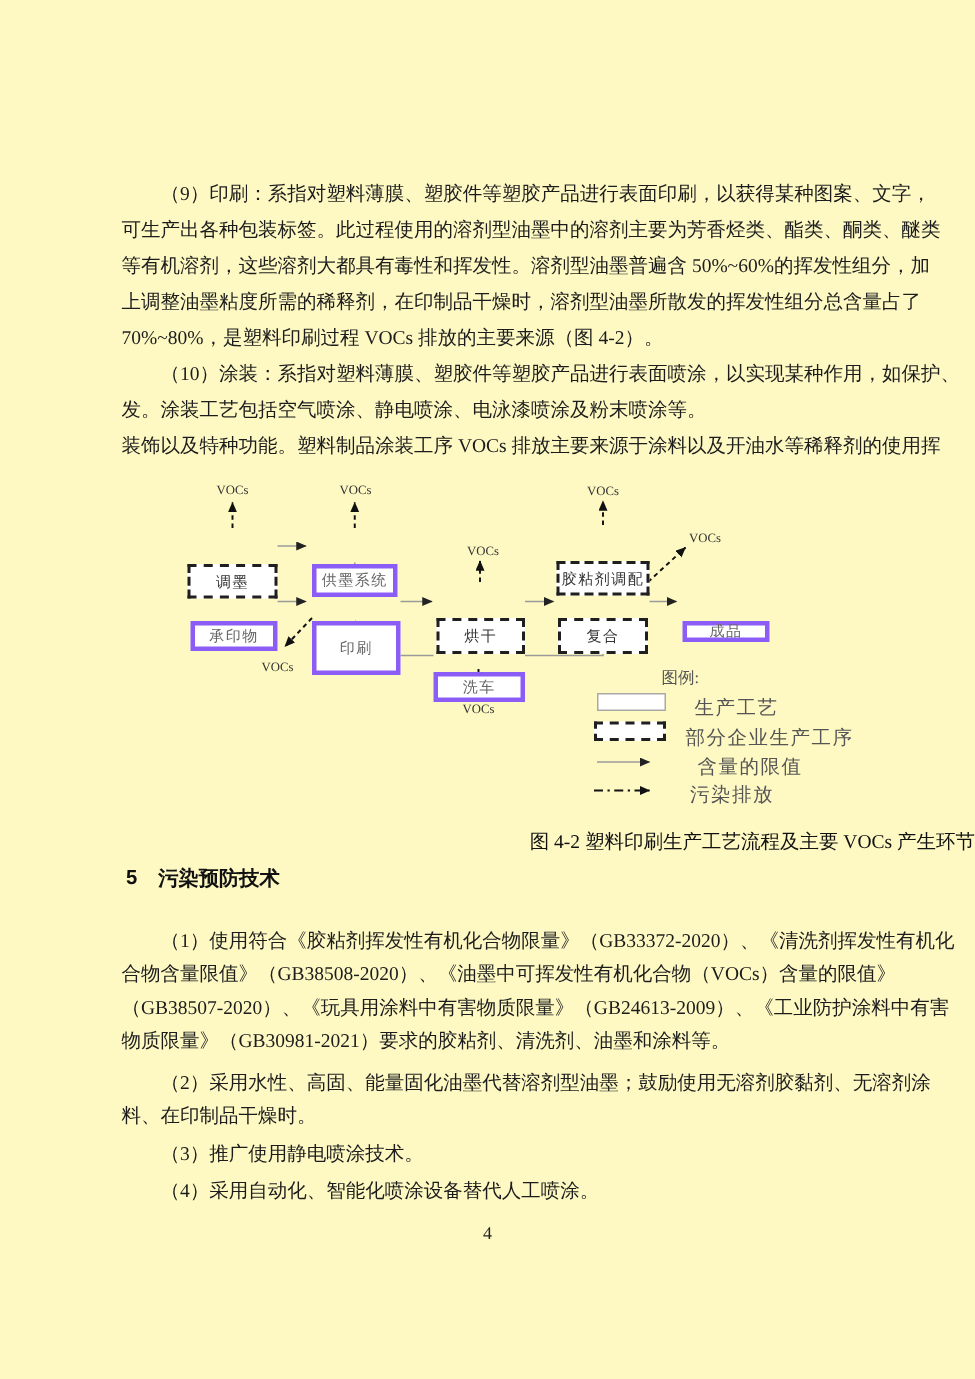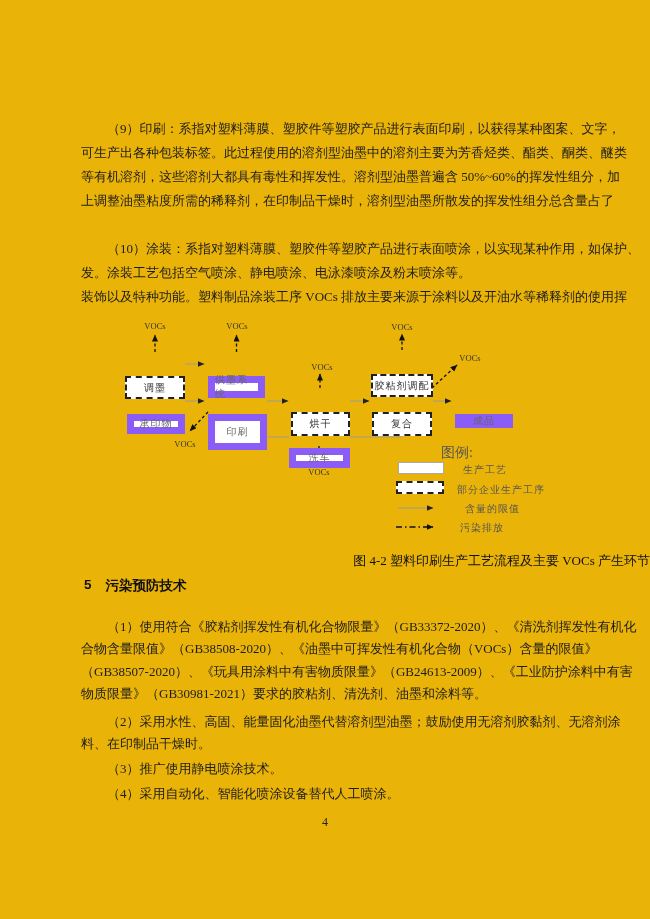--- a/index.html
+++ b/index.html
@@ -1,18 +1,18 @@
 <!DOCTYPE html>
 <html><head>
 <meta charset="utf-8">
 <style>
   html,body{margin:0;padding:0;background:#e8e8e8;}
   .page{
     position:relative;width:650px;height:919px;margin:0 auto;
-    background:#eab308;overflow:hidden;
+    background:#fef9c3;overflow:hidden;
     font-family:"Liberation Serif","DejaVu Serif",serif;
     color:#1c1c1c;
     text-decoration:underline;
   }
   
   .para{position:absolute;left:81px;width:487px;font-size:13px;}
   .para .line{
     height:var(--lh);line-height:var(--lh);
     text-align:justify;text-align-last:justify;
     white-space:nowrap;overflow:visible;
@@ -34,44 +34,45 @@
   }
   
   .figure{position:absolute;left:0;top:318px;width:650px;height:235px;}
   .figure svg{position:absolute;left:0;top:0;}
   .node{
     position:absolute;display:flex;align-items:center;justify-content:center;
     font-size:10px;letter-spacing:1px;background:#fff;box-sizing:border-box;
     font-family:"Liberation Serif","DejaVu Serif",serif;
     margin-top:23px;
   }
-  .node.solid{border:7px solid #8b5cf6;color:#666;}
+  .node.solid{border:3px solid #8b5cf6;color:#666;}
   .node.dashed{border:2px dashed #1f1f1f;color:#333;}
   .voc{
     position:absolute;transform:translateX(-50%);
     font-size:8.5px;color:#333;letter-spacing:0px;white-space:nowrap;
     font-family:"Liberation Serif","DejaVu Serif",serif;
   }
-  .legend-title{position:absolute;font-size:14px;color:#555;text-align:center;}
-  .legend-label{position:absolute;font-size:10px;color:#555;letter-spacing:1px;white-space:nowrap;text-align:center;}
+  .legend-title{position:absolute;font-size:11px;color:#555;text-align:center;}
+  .legend-label{position:absolute;font-size:13px;color:#555;letter-spacing:1px;white-space:nowrap;text-align:center;}
   .legend-sample-solid{position:absolute;border:1px solid #a9a9a9;background:#fff;box-sizing:border-box;}
   .legend-sample-dashed{position:absolute;border:2px dashed #1f1f1f;background:#fff;box-sizing:border-box;}
   
   .pageno{position:absolute;left:0;top:815px;width:650px;text-align:center;font-size:12px;color:#222;}
 </style>
 </head>
 <body>
 
 <div class="page">
 
   <div class="para p-top" style="top:117px">
     <div class="line ind">（9）印刷：系指对塑料薄膜、塑胶件等塑胶产品进行表面印刷，以获得某种图案、文字，</div>
     <div class="line">可生产出各种包装标签。此过程使用的溶剂型油墨中的溶剂主要为芳香烃类、酯类、酮类、醚类</div>
     <div class="line">等有机溶剂，这些溶剂大都具有毒性和挥发性。溶剂型油墨普遍含 50%~60%的挥发性组分，加</div>
     <div class="line">上调整油墨粘度所需的稀释剂，在印制品干燥时，溶剂型油墨所散发的挥发性组分总含量占了</div>
+    <div class="line last">70%~80%，是塑料印刷过程 VOCs 排放的主要来源（图 4-2）。</div>
   </div>
 
   <div class="para p-top" style="top:237px">
     <div class="line ind">（10）涂装：系指对塑料薄膜、塑胶件等塑胶产品进行表面喷涂，以实现某种作用，如保护、</div>
     <div class="line last">发。涂装工艺包括空气喷涂、静电喷涂、电泳漆喷涂及粉末喷涂等。</div>
     <div class="line">装饰以及特种功能。塑料制品涂装工序 VOCs 排放主要来源于涂料以及开油水等稀释剂的使用挥</div>
   </div>
 
   <div class="figure">
 

